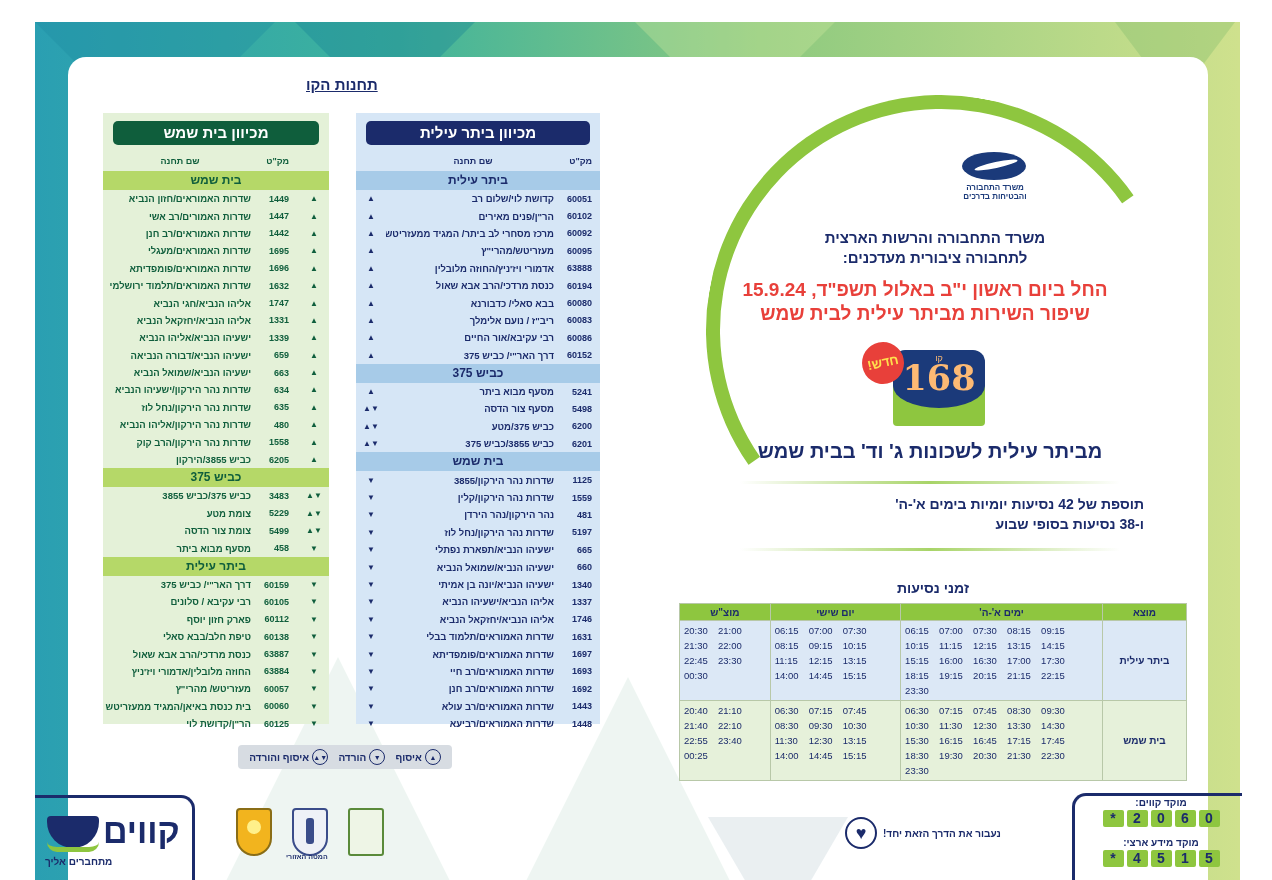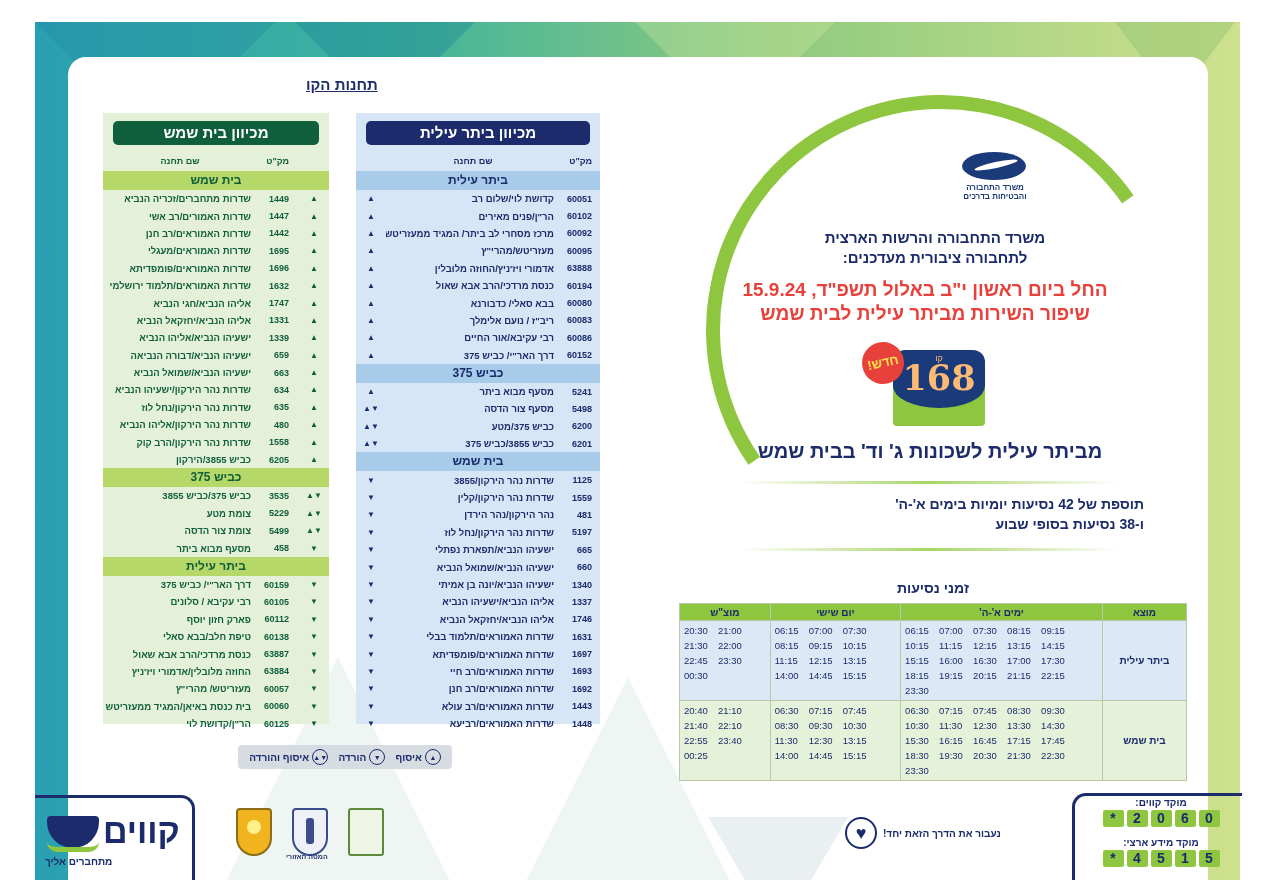--- a/index.html
+++ b/index.html
@@ -330,21 +330,21 @@
   <div class="dir-title">מכיוון בית שמש</div>
   <div class="colhead">
     <span class="c-arrow"></span>
     <span class="c-code">מק"ט</span>
     <span class="c-name" style="text-align:center;padding-right:0;">שם תחנה</span>
   </div>
   <div class="body">
       <div class="group">בית שמש</div>
       <div class="row">
         <span class="c-code">1449</span>
-        <span class="c-name">שדרות מתחברים/זכריה הנביא</span>
+        <span class="c-name">שדרות האמוראים/חזון הנביא</span>
         <span class="c-arrow">▲</span>
       </div>
       <div class="row">
         <span class="c-code">1447</span>
         <span class="c-name">שדרות האמורים/רב אשי</span>
         <span class="c-arrow">▲</span>
       </div>
       <div class="row">
         <span class="c-code">1442</span>
         <span class="c-name">שדרות האמוראים/רב חנן</span>
@@ -410,21 +410,21 @@
         <span class="c-name">שדרות נהר הירקון/הרב קוק</span>
         <span class="c-arrow">▲</span>
       </div>
       <div class="row">
         <span class="c-code">6205</span>
         <span class="c-name">כביש 3855/הירקון</span>
         <span class="c-arrow">▲</span>
       </div>
       <div class="group">כביש 375</div>
       <div class="row">
-        <span class="c-code">3535</span>
+        <span class="c-code">3483</span>
         <span class="c-name">כביש 375/כביש 3855</span>
         <span class="c-arrow">▼▲</span>
       </div>
       <div class="row">
         <span class="c-code">5229</span>
         <span class="c-name">צומת מטע</span>
         <span class="c-arrow">▼▲</span>
       </div>
       <div class="row">
         <span class="c-code">5499</span>

